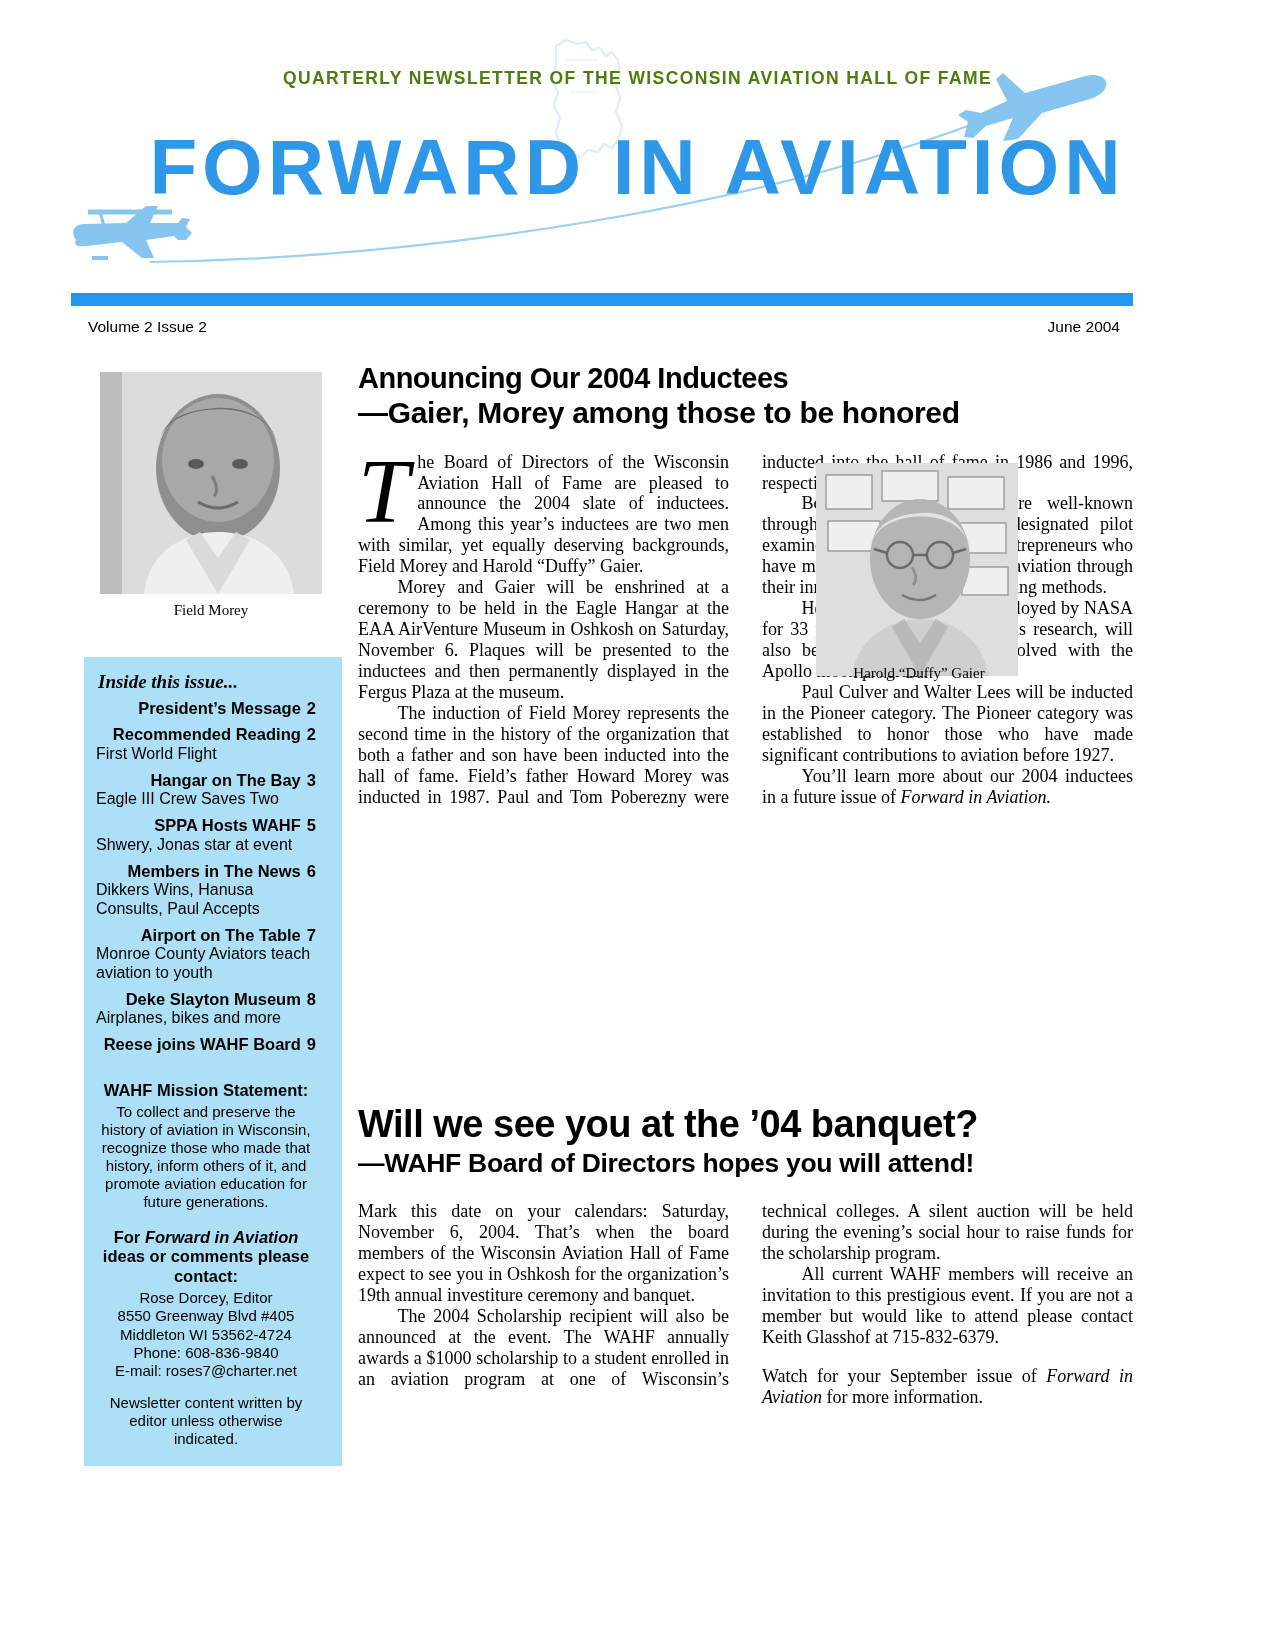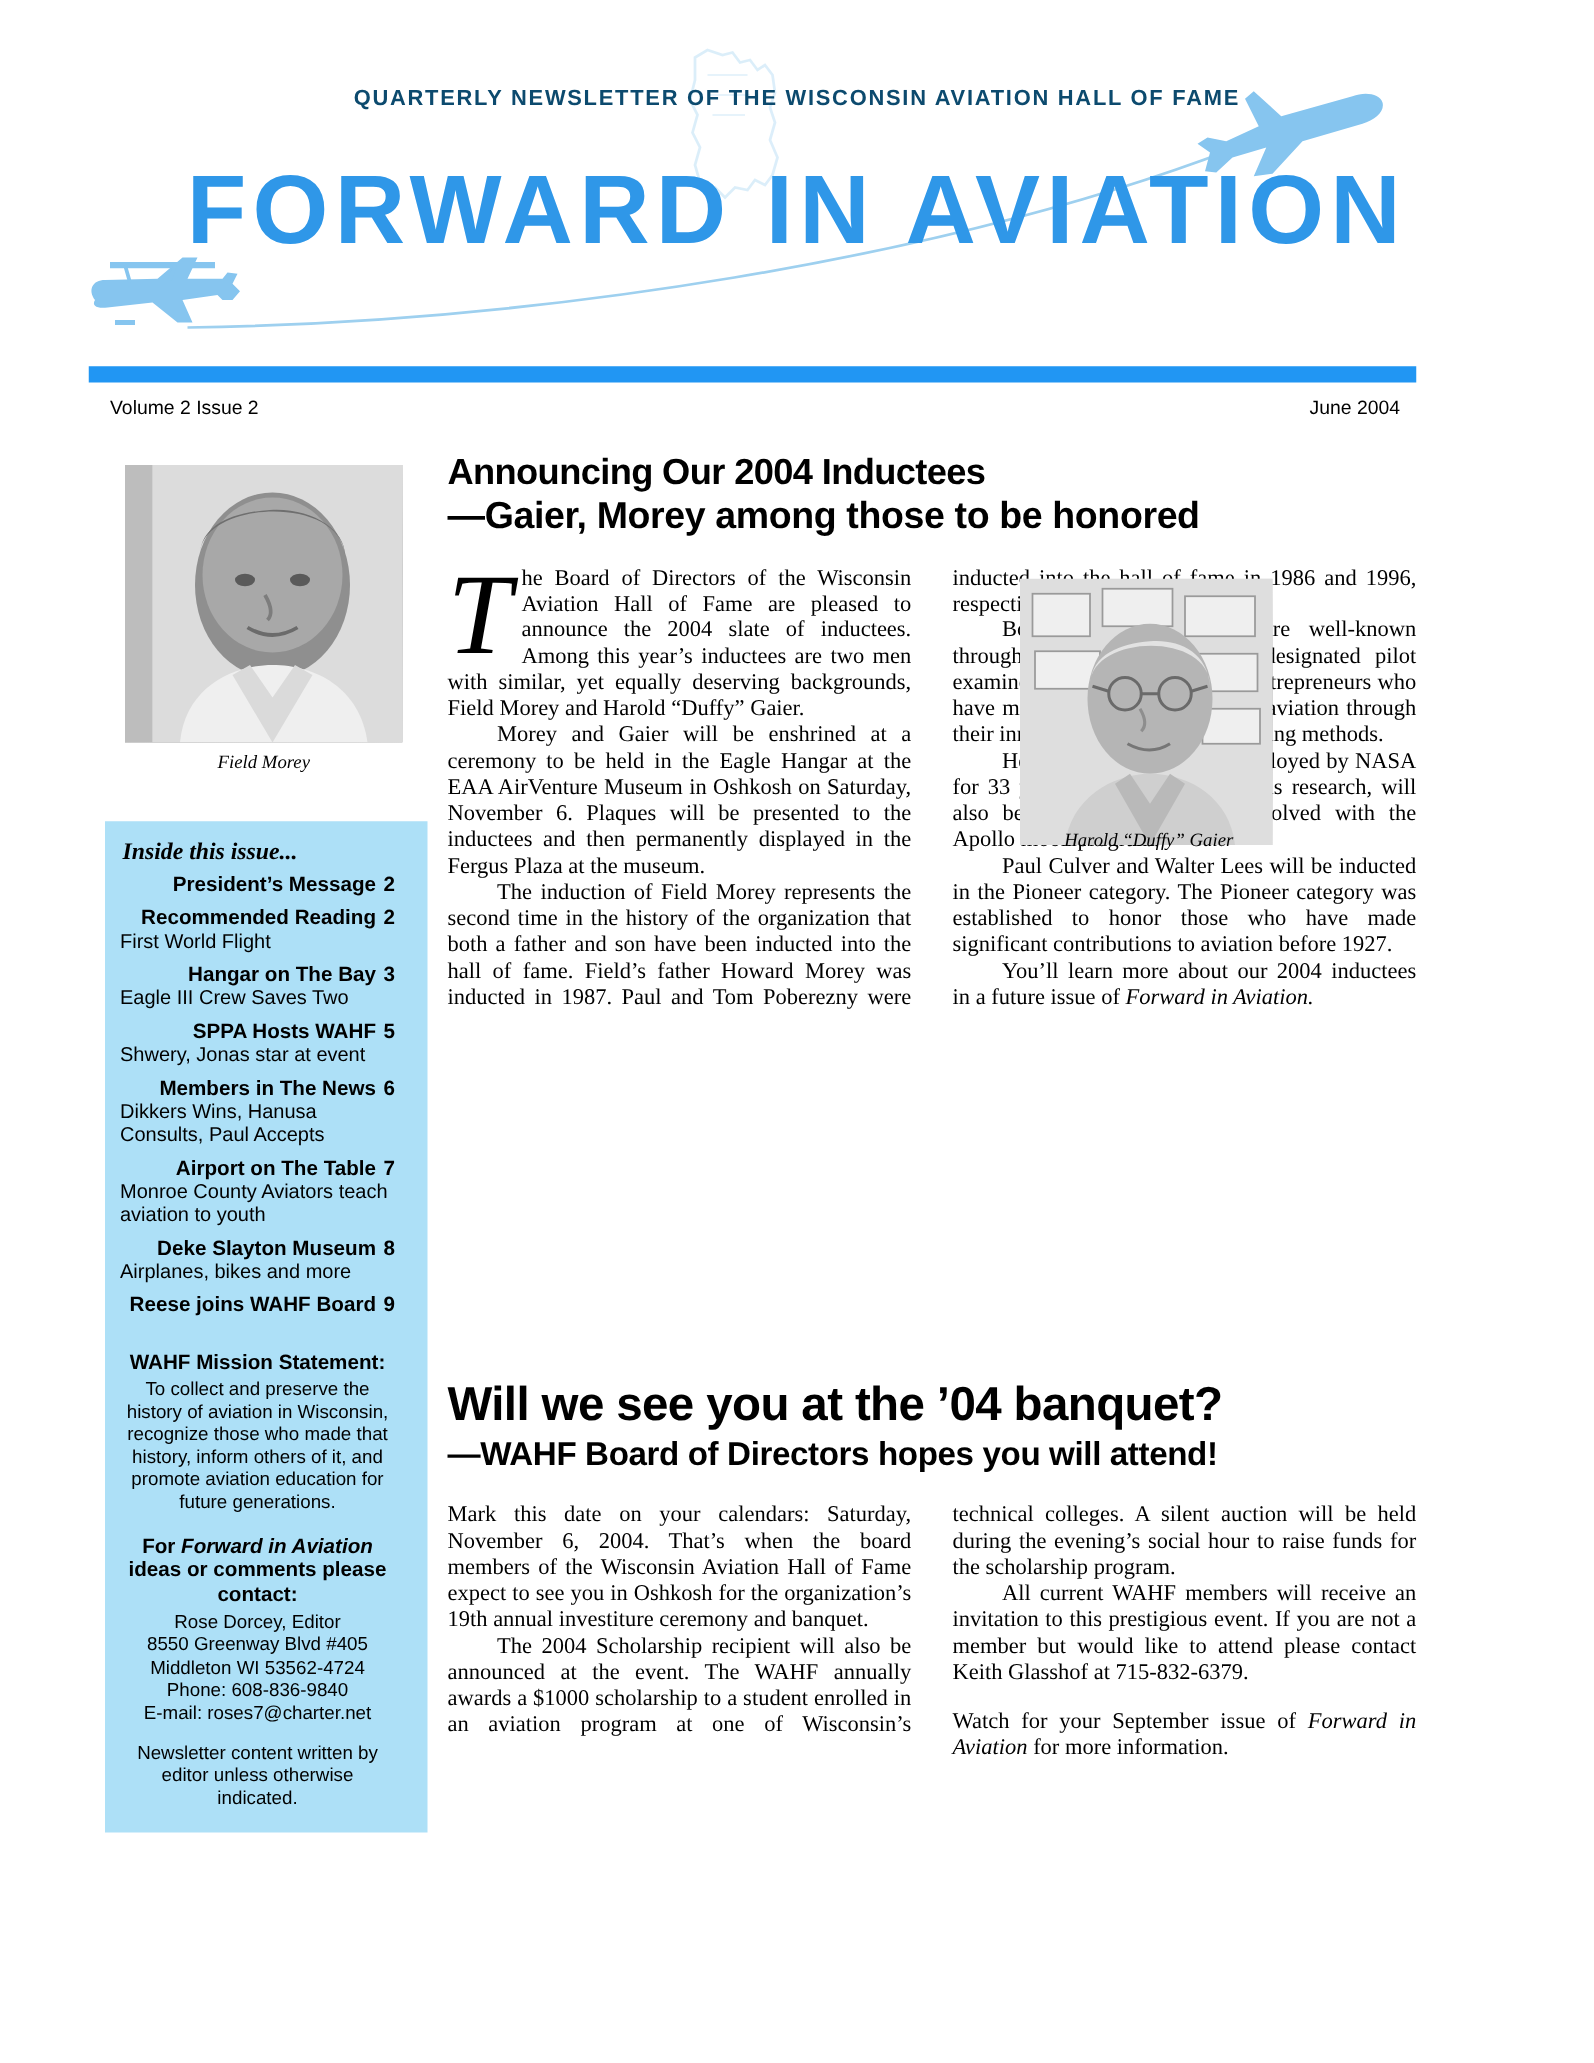--- a/index.html
+++ b/index.html
@@ -38,21 +38,21 @@
   .kicker {
     position: absolute;
     top: 68px;
     left: 0;
     width: 1275px;
     text-align: center;
     font-family: "Liberation Sans", sans-serif;
     font-weight: bold;
     font-size: 17.5px;
     letter-spacing: 1.4px;
-    color: #0c4a6e;
+    color: #4d7c0f;
     z-index: 5;
     font-variant: small-caps;
     text-transform: uppercase;
   }
   .title {
     position: absolute;
     top: 128px;
     left: 0;
     width: 1275px;
     text-align: center;
@@ -92,21 +92,20 @@
     top: 372px;
     left: 100px;
     width: 222px;
     height: 222px;
     background: linear-gradient(150deg,#d8d8d8 0%,#c2c2c2 35%,#9b9b9b 60%,#bdbdbd 100%);
     overflow: hidden;
   }
   .photo-caption {
     position: absolute;
     font-family: "Liberation Serif", serif;
-    font-style: italic;
     font-size: 15px;
     text-align: center;
     color: #000;
   }
   #morey-caption { top: 602px; left: 100px; width: 222px; }
 
   .sidebar {
     position: absolute;
     top: 657px;
     left: 84px;

